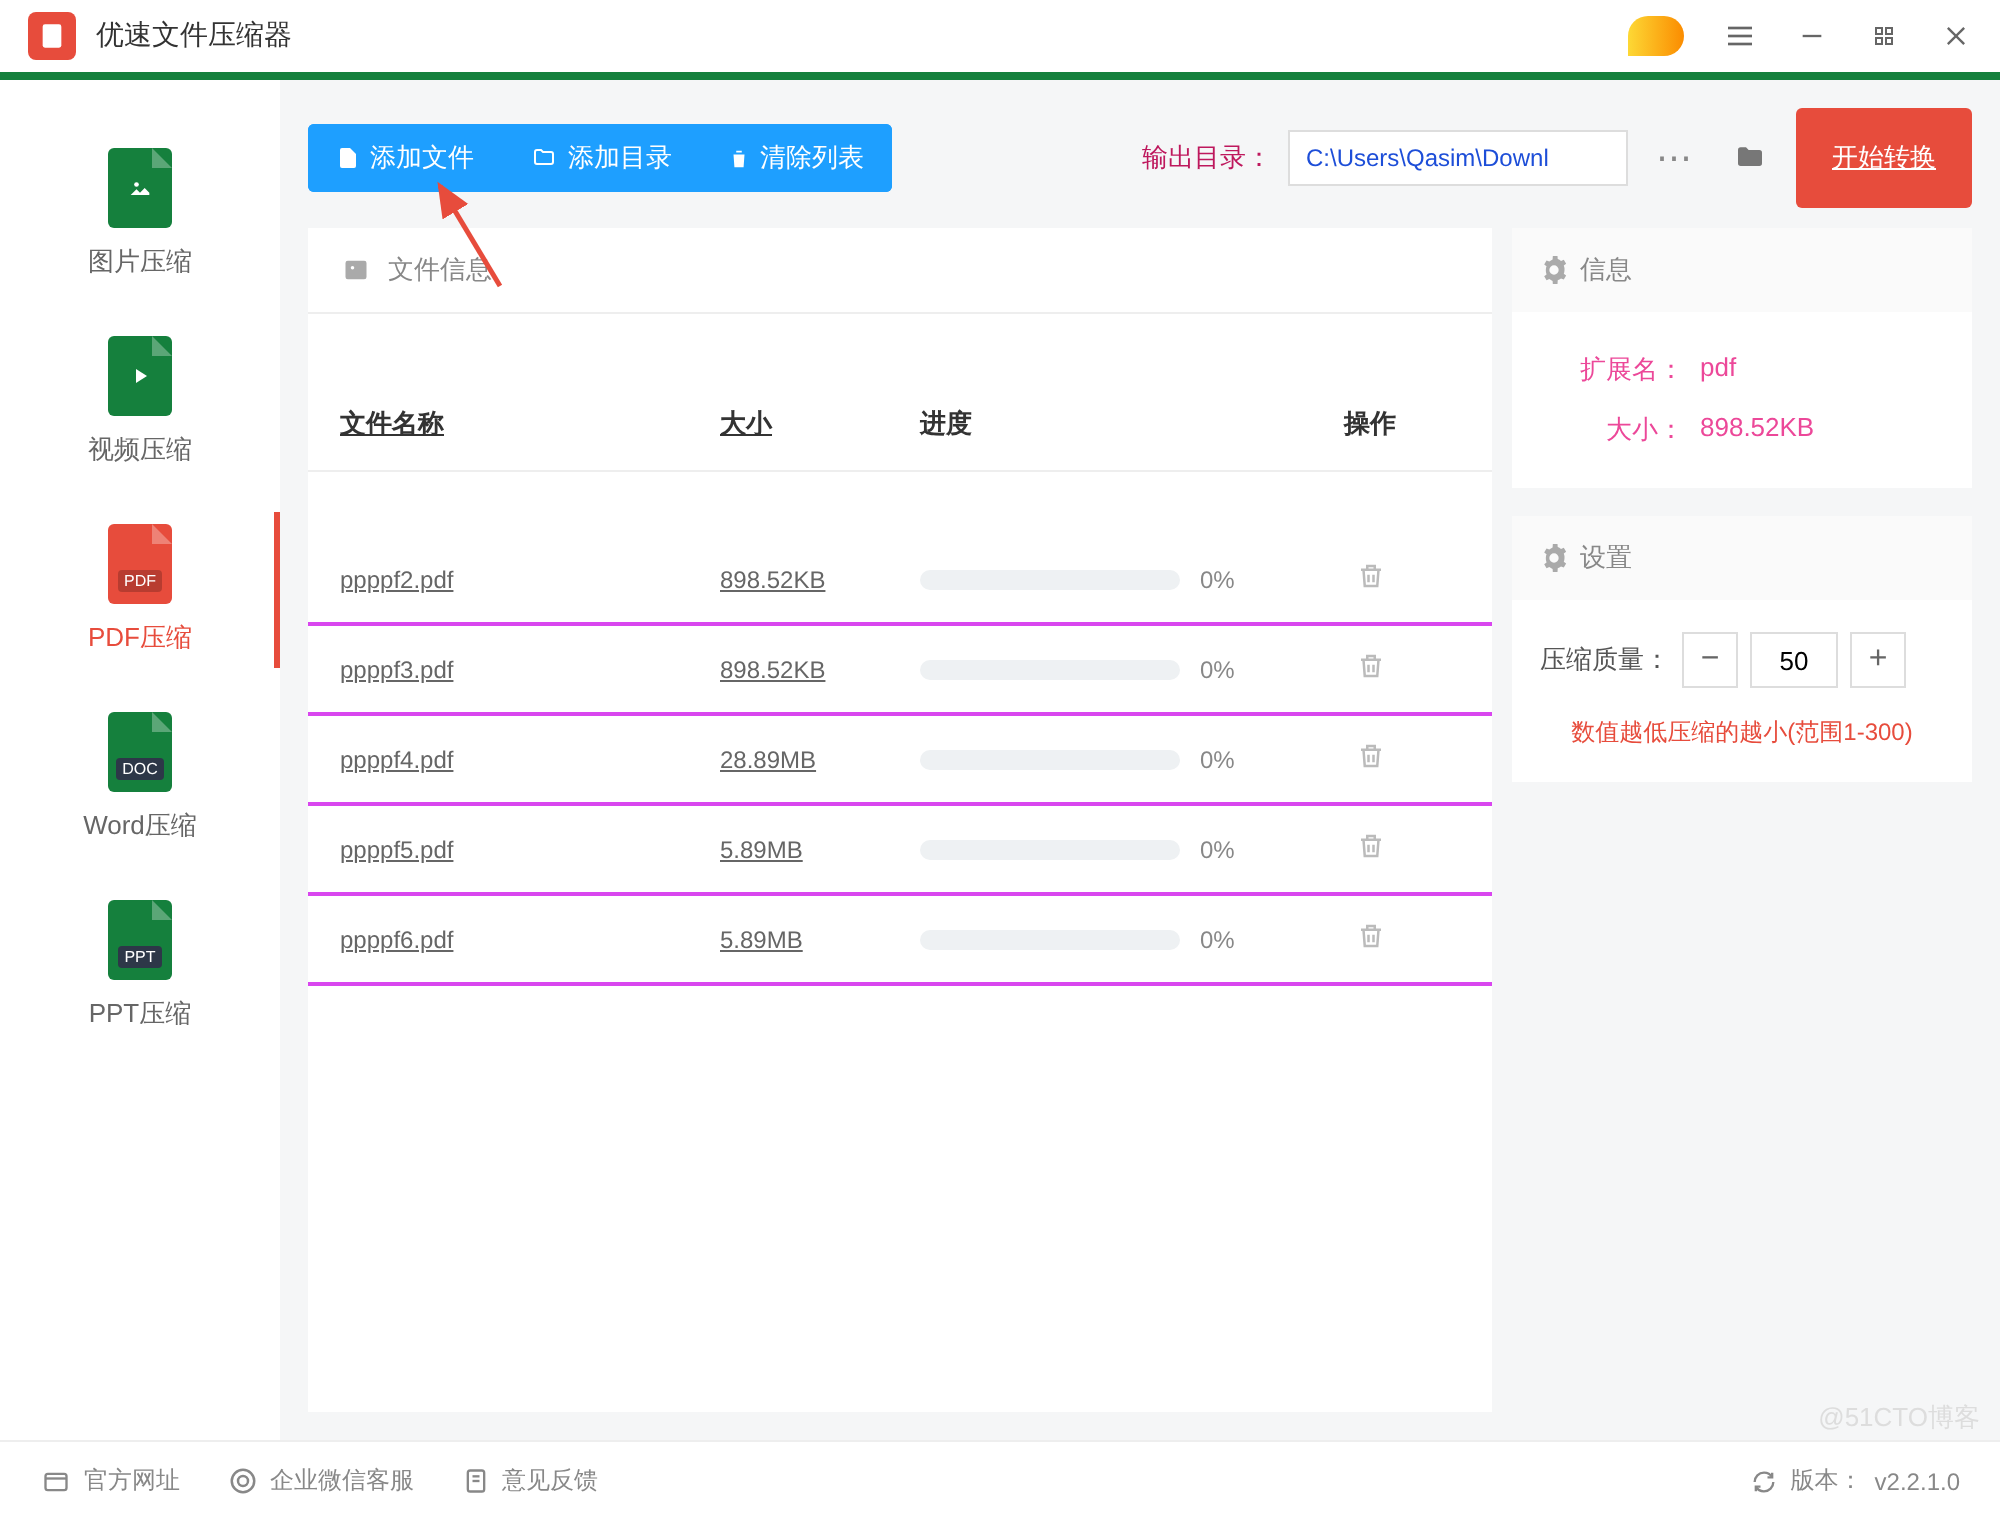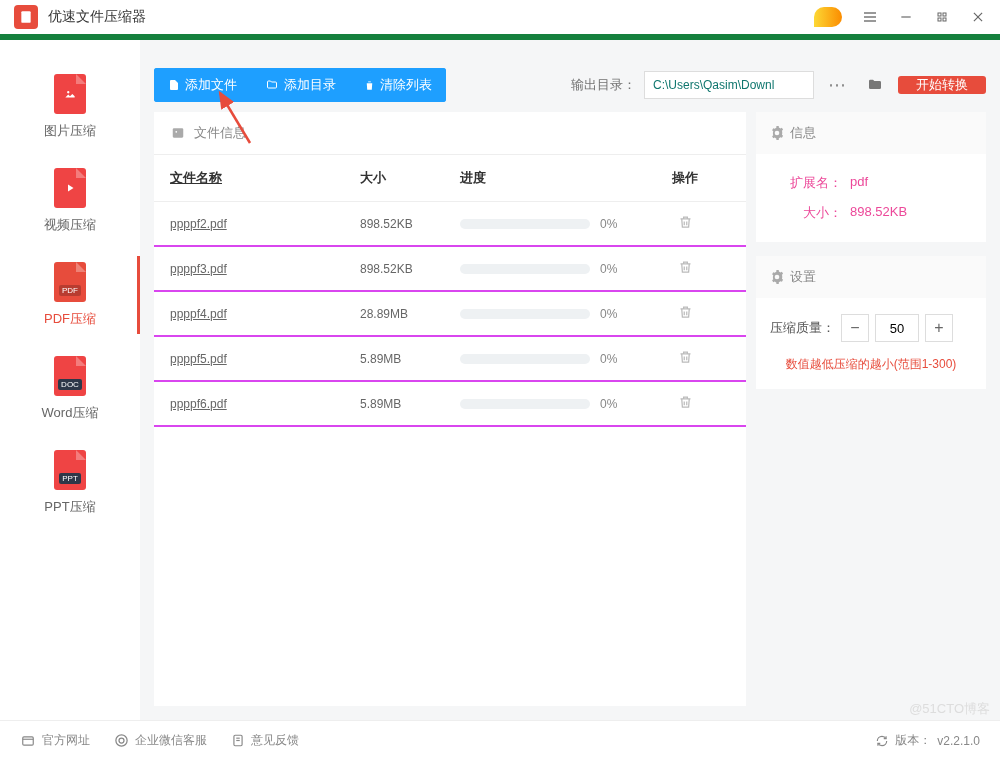--- a/index.html
+++ b/index.html
@@ -1,55 +1,55 @@
 <!DOCTYPE html>
 <html><head>
   <meta charset="utf-8">
   <style>
     * { margin: 0; padding: 0; box-sizing: border-box; font-family: "Microsoft YaHei", sans-serif; }
     body { width: 1000px; height: 760px; background: #fff; overflow: hidden; position: relative; }
     
-    .titlebar { height: 40px; display: flex; align-items: center; padding: 0 14px; border-bottom: 6px solid #15803d; }
+    .titlebar { height: 40px; display: flex; align-items: center; padding: 0 14px; border-bottom: 4px solid #15803d; }
     .app-logo { width: 24px; height: 24px; background: #e74c3c; border-radius: 4px; display: flex; align-items: center; justify-content: center; margin-right: 10px; }
     .app-title { font-size: 14px; color: #333; }
     .titlebar-right { margin-left: auto; display: flex; align-items: center; gap: 20px; }
     .vip-icon { width: 28px; height: 20px; background: linear-gradient(90deg, #fdd835, #fb8c00); border-radius: 10px 10px 10px 0; }
     .win-btn { width: 16px; height: 16px; display: flex; align-items: center; justify-content: center; cursor: pointer; color: #666; }
     
     .main { display: flex; height: 680px; }
     
     .sidebar { width: 140px; background: #fff; padding-top: 20px; }
     .side-item { display: flex; flex-direction: column; align-items: center; padding: 14px 0; cursor: pointer; position: relative; }
     .side-item.active::before { content: ""; position: absolute; right: 0; top: 8px; bottom: 8px; width: 3px; background: #e74c3c; }
-    .side-icon { width: 32px; height: 40px; background: #ef4444; border-radius: 3px; margin-bottom: 8px; display: flex; align-items: center; justify-content: center; position: relative; }
+    .side-icon { width: 32px; height: 40px; background: #15803d; border-radius: 3px; margin-bottom: 8px; display: flex; align-items: center; justify-content: center; position: relative; }
     .side-icon::before { content: ""; position: absolute; top: 0; right: 0; width: 10px; height: 10px; background: #fff; clip-path: polygon(0 0, 100% 100%, 0 100%); opacity: 0.3; }
     .side-icon.active { background: #e74c3c; }
     .side-icon-badge { font-size: 8px; color: #fff; background: #2d3748; padding: 1px 3px; border-radius: 2px; position: absolute; bottom: 6px; }
     .side-icon.active .side-icon-badge { background: rgba(0,0,0,0.2); }
     .side-label { font-size: 13px; color: #666; }
     .side-item.active .side-label { color: #e74c3c; }
     
     .content { flex: 1; background: #f5f6f7; padding: 14px; display: flex; flex-direction: column; gap: 10px; }
     
-    .toolbar { display: flex; align-items: center; gap: 24px; margin-top: 14px; }
+    .toolbar { display: flex; align-items: center; gap: 24px; }
     .btn-group { display: flex; background: #1e9fff; border-radius: 3px; overflow: hidden; }
     .btn-blue { background: #1e9fff; color: #fff; border: none; padding: 8px 14px; font-size: 13px; cursor: pointer; display: flex; align-items: center; gap: 5px; }
     .toolbar-right { margin-left: auto; display: flex; align-items: center; gap: 8px; }
-    .out-label { font-size: 13px; color: #737373; }
-    .out-input { width: 170px; padding: 6px 8px; border: 1px solid #ddd; border-radius: 0; font-size: 12px; color: #0f766e; background: #fff; }
+    .out-label { font-size: 13px; color: #be185d; }
+    .out-input { width: 170px; padding: 6px 8px; border: 1px solid #ddd; border-radius: 0; font-size: 12px; color: #1d4ed8; background: #fff; }
     .icon-btn { width: 30px; height: 30px; display: flex; align-items: center; justify-content: center; cursor: pointer; color: #888; font-size: 18px; }
-    .btn-red { background: #e74c3c; color: #fff; border: none; padding: 0 18px; font-size: 13px; cursor: pointer; border-radius: 3px; }
+    .btn-red { background: #e74c3c; color: #fff; border: none; padding: 16px 18px; font-size: 13px; cursor: pointer; border-radius: 3px; text-decoration: underline; }
     
     .workspace { flex: 1; display: flex; gap: 10px; overflow: hidden; }
-    .file-panel { flex: 1; background: #fff; display: flex; flex-direction: column; }
+    .file-panel { flex: 1; background: #fff; display: flex; flex-direction: column; gap: 32px; }
     .panel-hdr { padding: 12px 16px; color: #888; font-size: 13px; display: flex; align-items: center; gap: 8px; border-bottom: 1px solid #eee; }
     
     .tbl-head { display: flex; padding: 14px 16px; font-size: 13px; font-weight: bold; color: #333; border-bottom: 1px solid #eee; }
     .col-name { flex: 0 0 190px; text-decoration: underline; }
-    .col-size { flex: 0 0 100px; }
+    .col-size { flex: 0 0 100px; text-decoration: underline; }
     .col-prog { flex: 0 0 200px; }
     .col-act { flex: 0 0 50px; text-align: center; }
     
     .tbl-row { display: flex; align-items: center; padding: 12px 16px; font-size: 12px; color: #666; border-bottom: 2px solid #d946ef; }
     .prog-wrap { display: flex; align-items: center; gap: 10px; }
     .prog-bar { width: 130px; height: 10px; background: #eef1f3; border-radius: 5px; }
     .prog-txt { font-size: 12px; color: #888; }
     .del-btn { color: #bbb; cursor: pointer; }
     
     .side-panel { width: 230px; display: flex; flex-direction: column; gap: 14px; }

